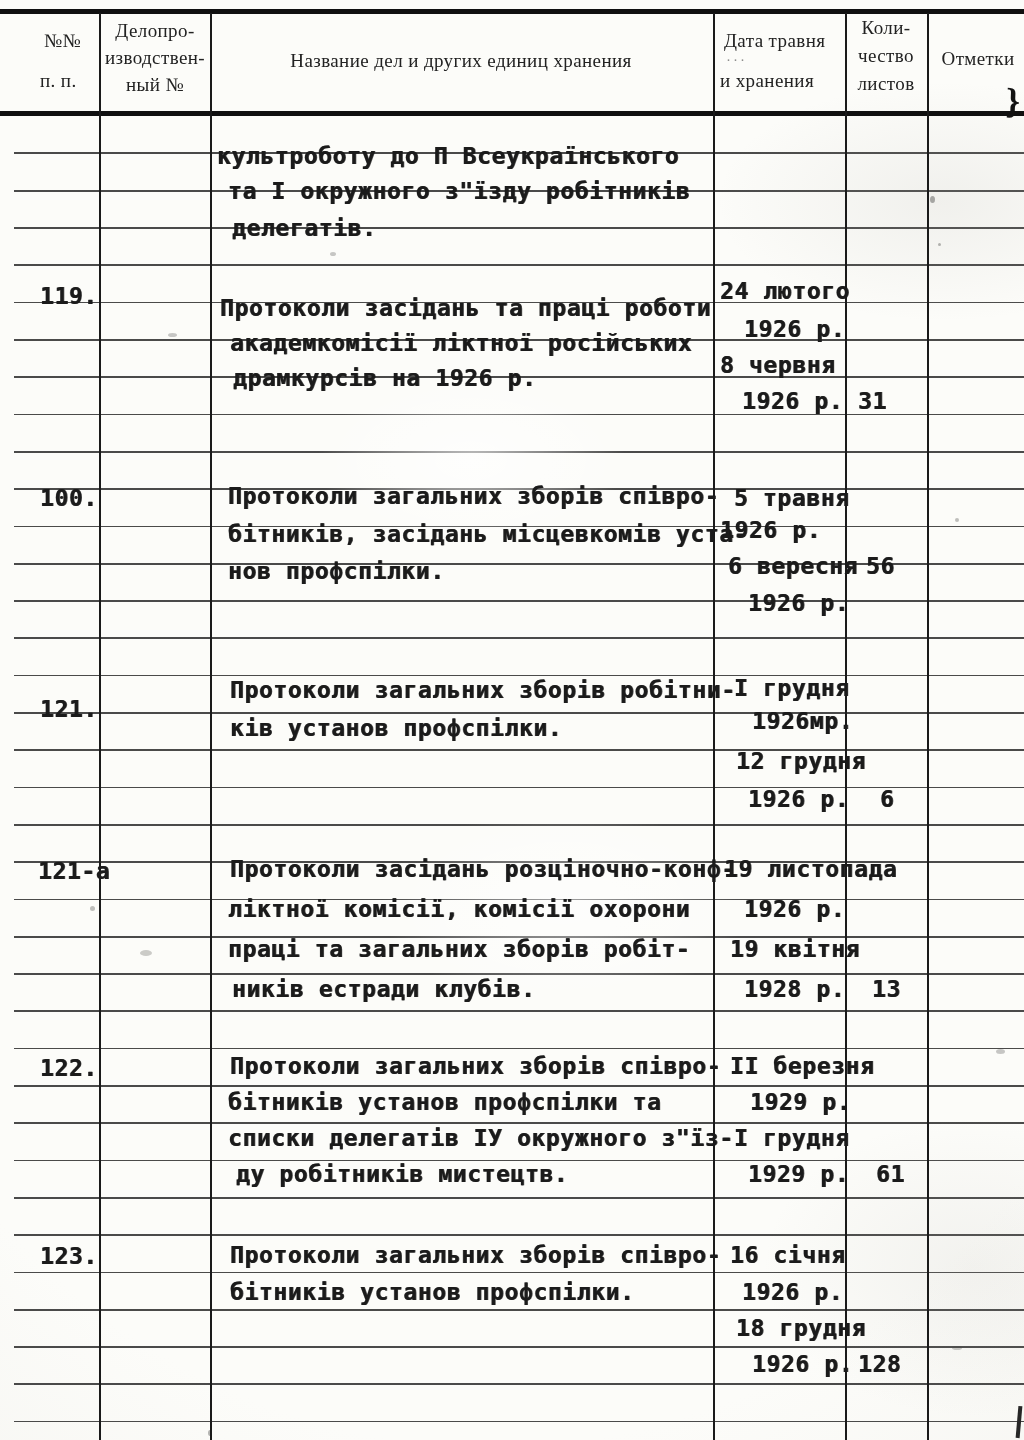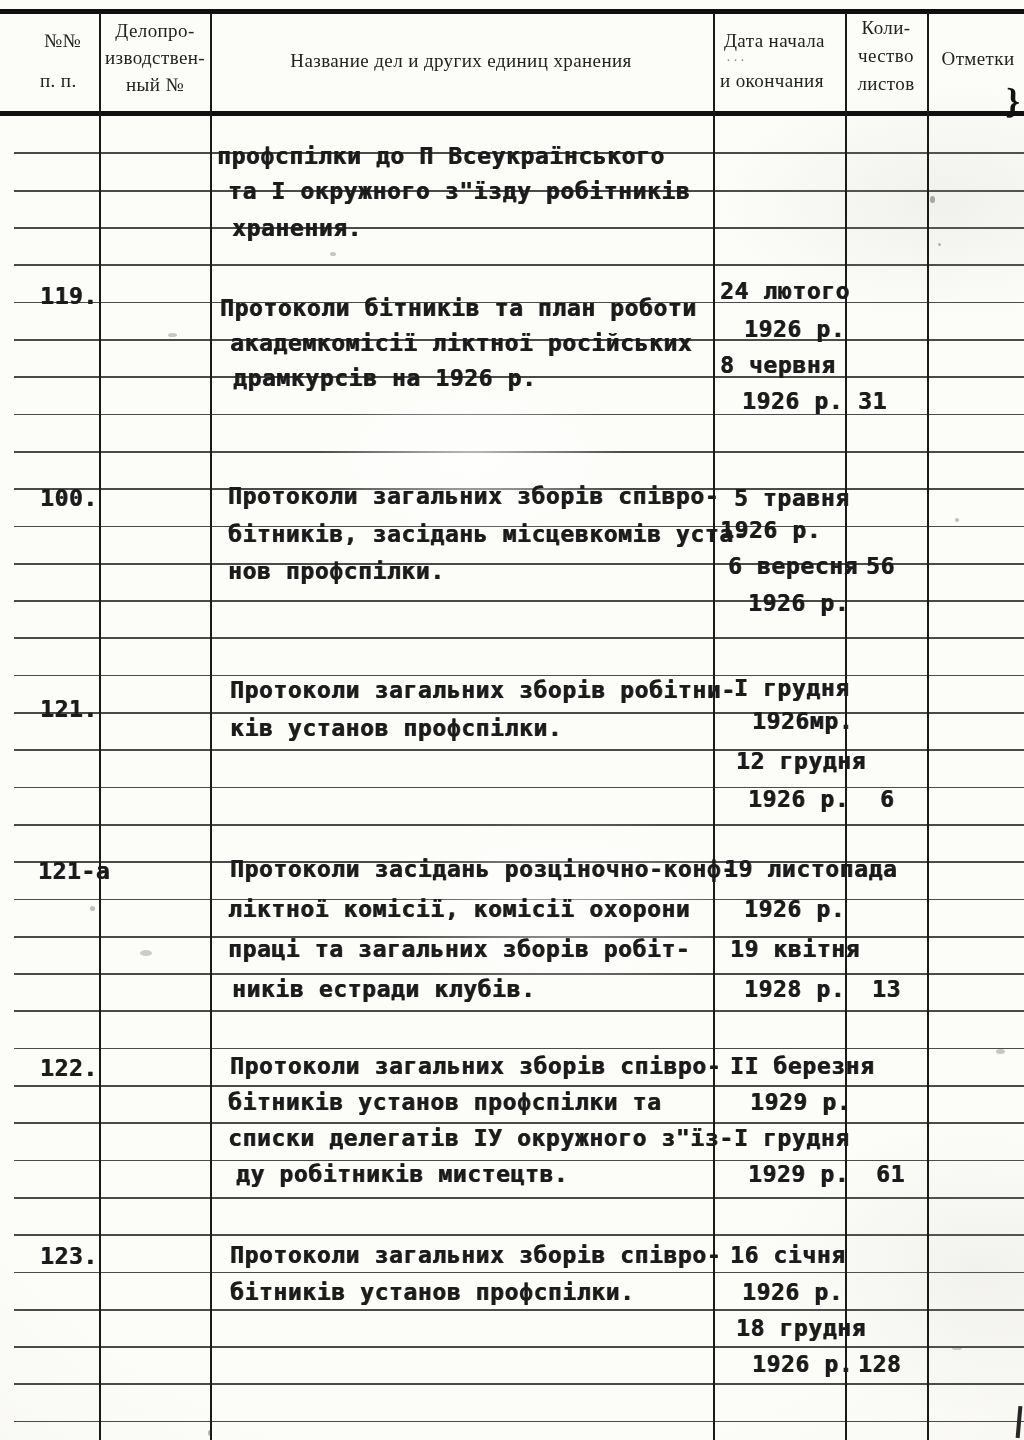--- a/index.html
+++ b/index.html
@@ -59,40 +59,40 @@
   <div>
     <span class="hd" style="left:44px;top:30px">№№</span>
     <span class="hd" style="left:40px;top:70px">п. п.</span>
 
     <span class="hd c" style="left:155px;top:20px">Делопро-</span>
     <span class="hd c" style="left:155px;top:47px">изводствен-</span>
     <span class="hd c" style="left:155px;top:74px">ный №</span>
 
     <span class="hd c" style="left:461px;top:50px">Название дел и других единиц  хранения</span>
 
-    <span class="hd" style="left:724px;top:30px">Дата начала</span>
-    <span class="hd" style="left:720px;top:70px">и  окончания</span>
+    <span class="hd" style="left:724px;top:30px">Дата травня</span>
+    <span class="hd" style="left:720px;top:70px">и  хранения</span>
     <span class="hdots" style="left:726px;top:52px">···</span>
 
     <span class="hd c" style="left:886px;top:17px">Коли-</span>
     <span class="hd c" style="left:886px;top:45px">чество</span>
     <span class="hd c" style="left:886px;top:73px">листов</span>
 
     <span class="hd c" style="left:978px;top:48px">Отметки</span>
   </div>
 
   <div>
-    <span class="tw" style="left:217px;top:143px">профспілки до П Всеукраїнського</span>
+    <span class="tw" style="left:217px;top:143px">культроботу до П Всеукраїнського</span>
     <span class="tw" style="left:228px;top:178px">та І окружного з"їзду робітників</span>
-    <span class="tw" style="left:232px;top:215px">хранения.</span>
+    <span class="tw" style="left:232px;top:215px">делегатів.</span>
   </div>
 
   <div>
     <span class="tw" style="left:40px;top:283px">119.</span>
-    <span class="tw" style="left:220px;top:295px">Протоколи бітників та план роботи</span>
+    <span class="tw" style="left:220px;top:295px">Протоколи засідань та праці роботи</span>
     <span class="tw" style="left:230px;top:330px">академкомісії ліктної російських</span>
     <span class="tw" style="left:233px;top:365px">драмкурсів на 1926 р.</span>
     <span class="tw" style="left:720px;top:278px">24 лютого</span>
     <span class="tw" style="left:744px;top:316px">1926 р.</span>
     <span class="tw" style="left:720px;top:352px">8 червня</span>
     <span class="tw" style="left:742px;top:388px">1926 р.</span>
     <span class="tw" style="left:858px;top:388px">31</span>
   </div>
 
   <div>

